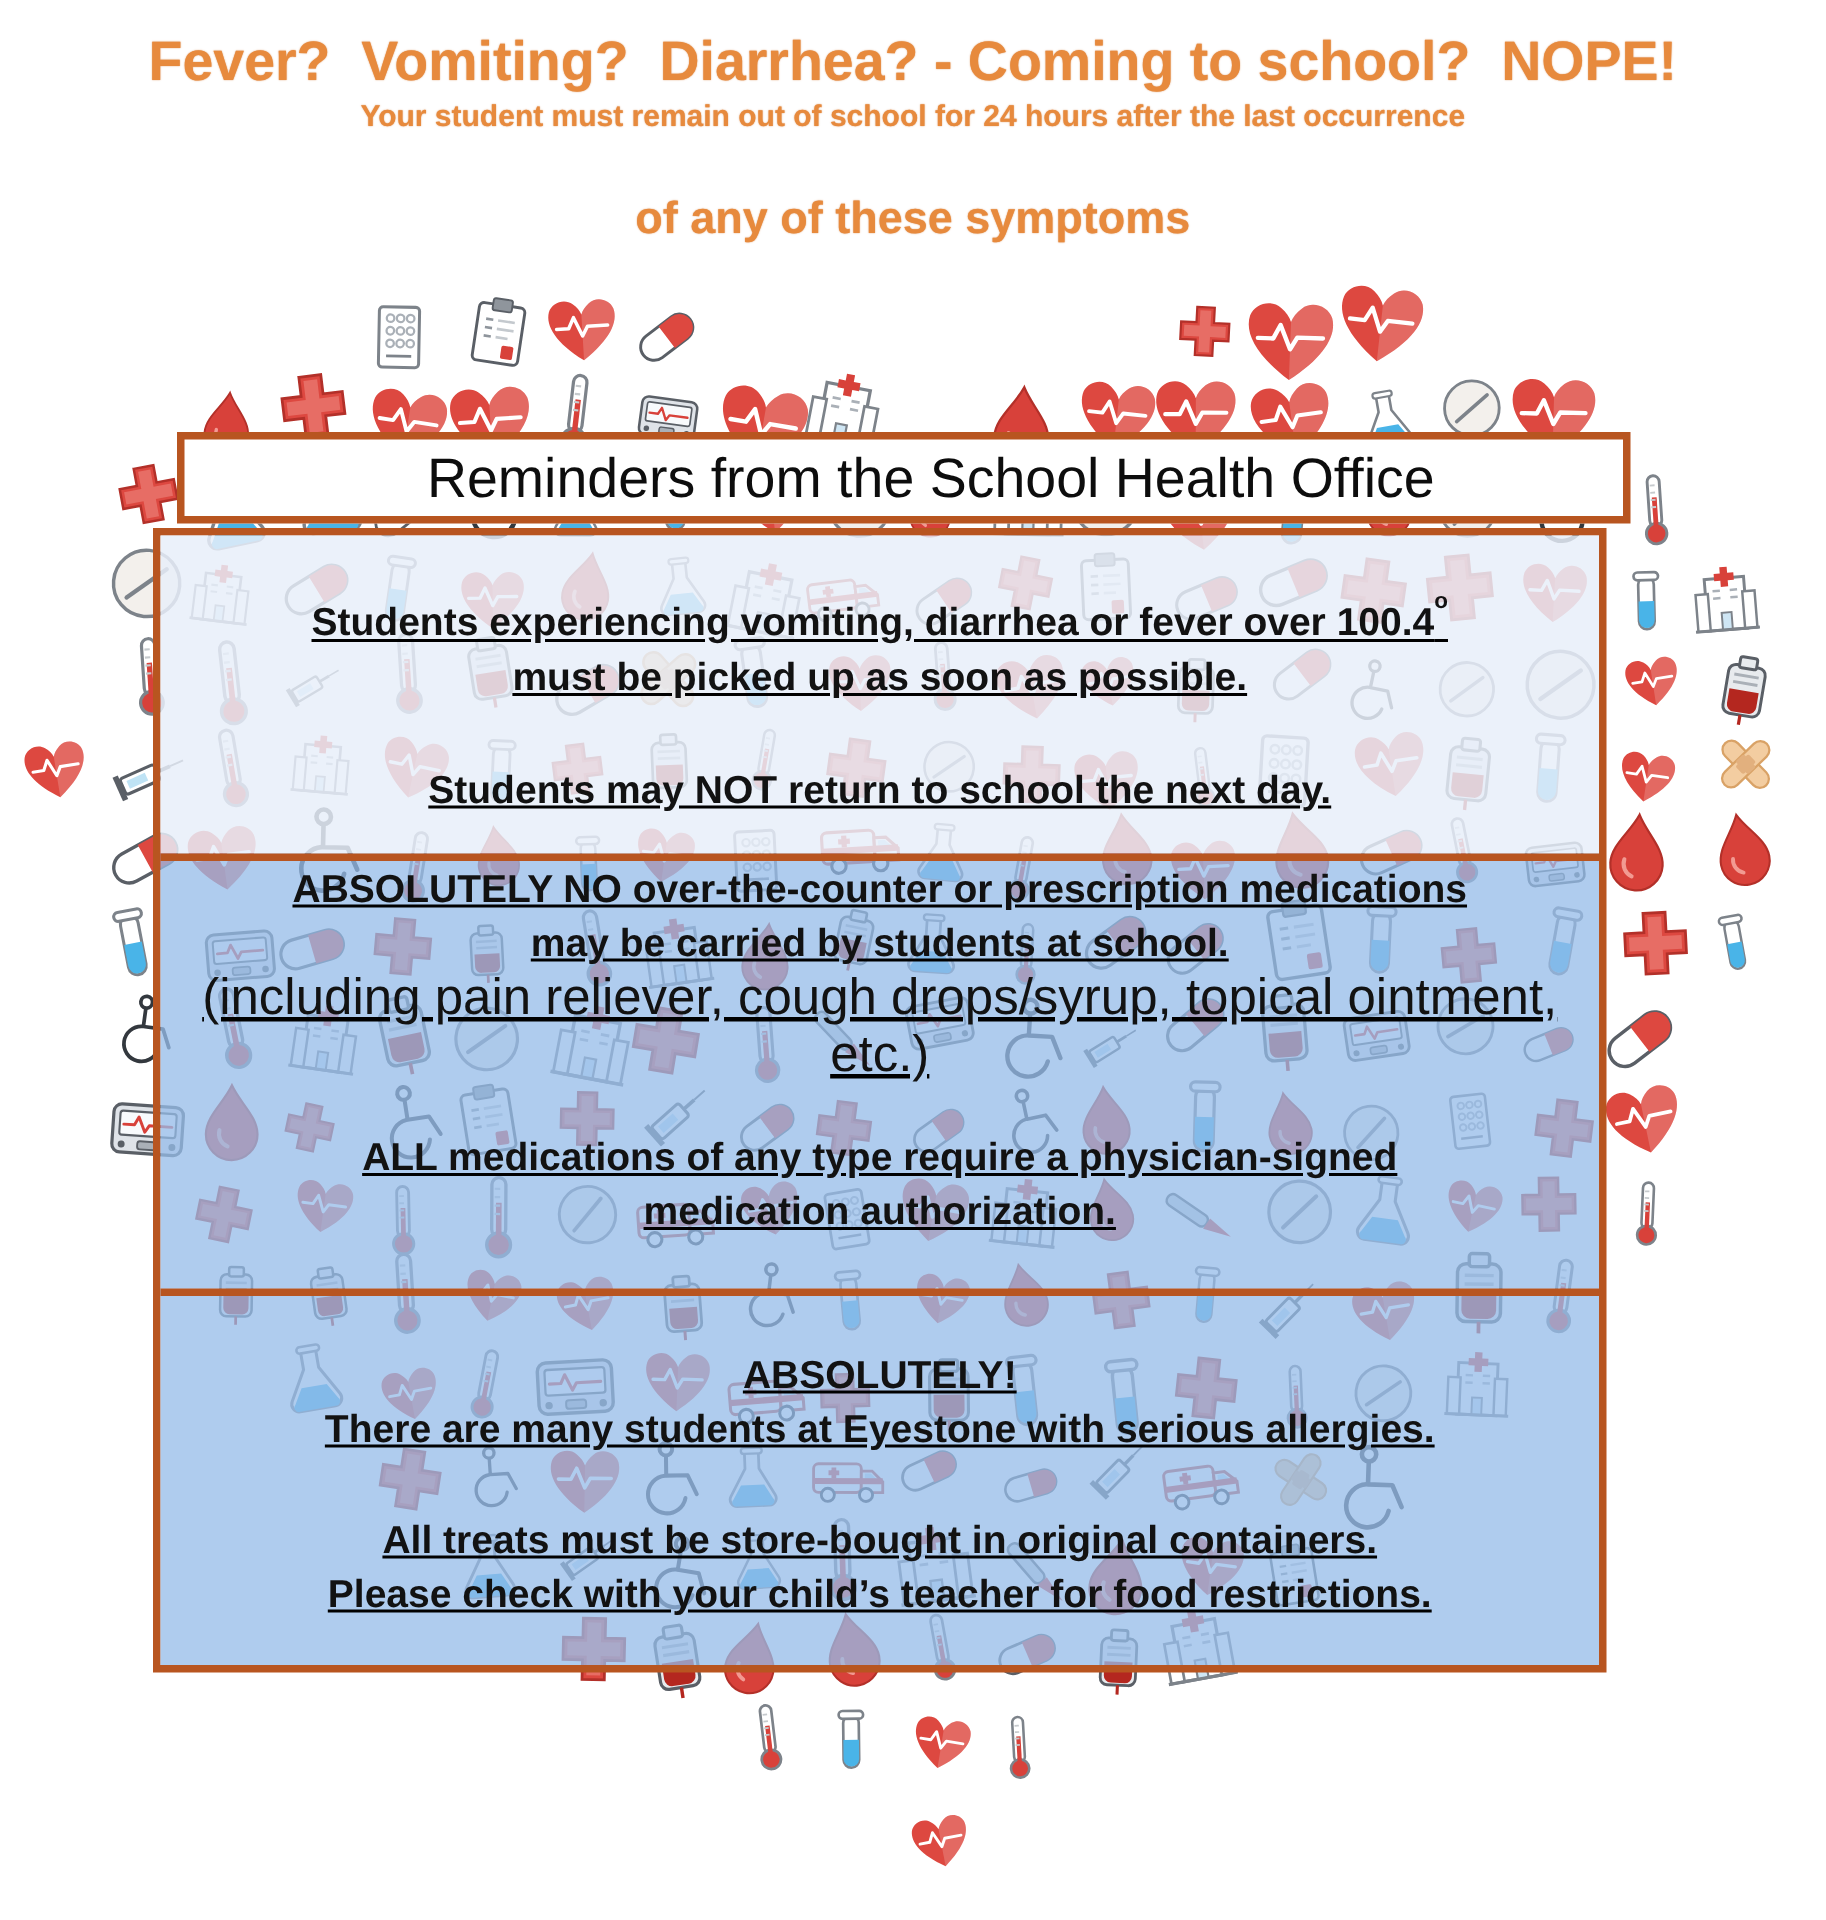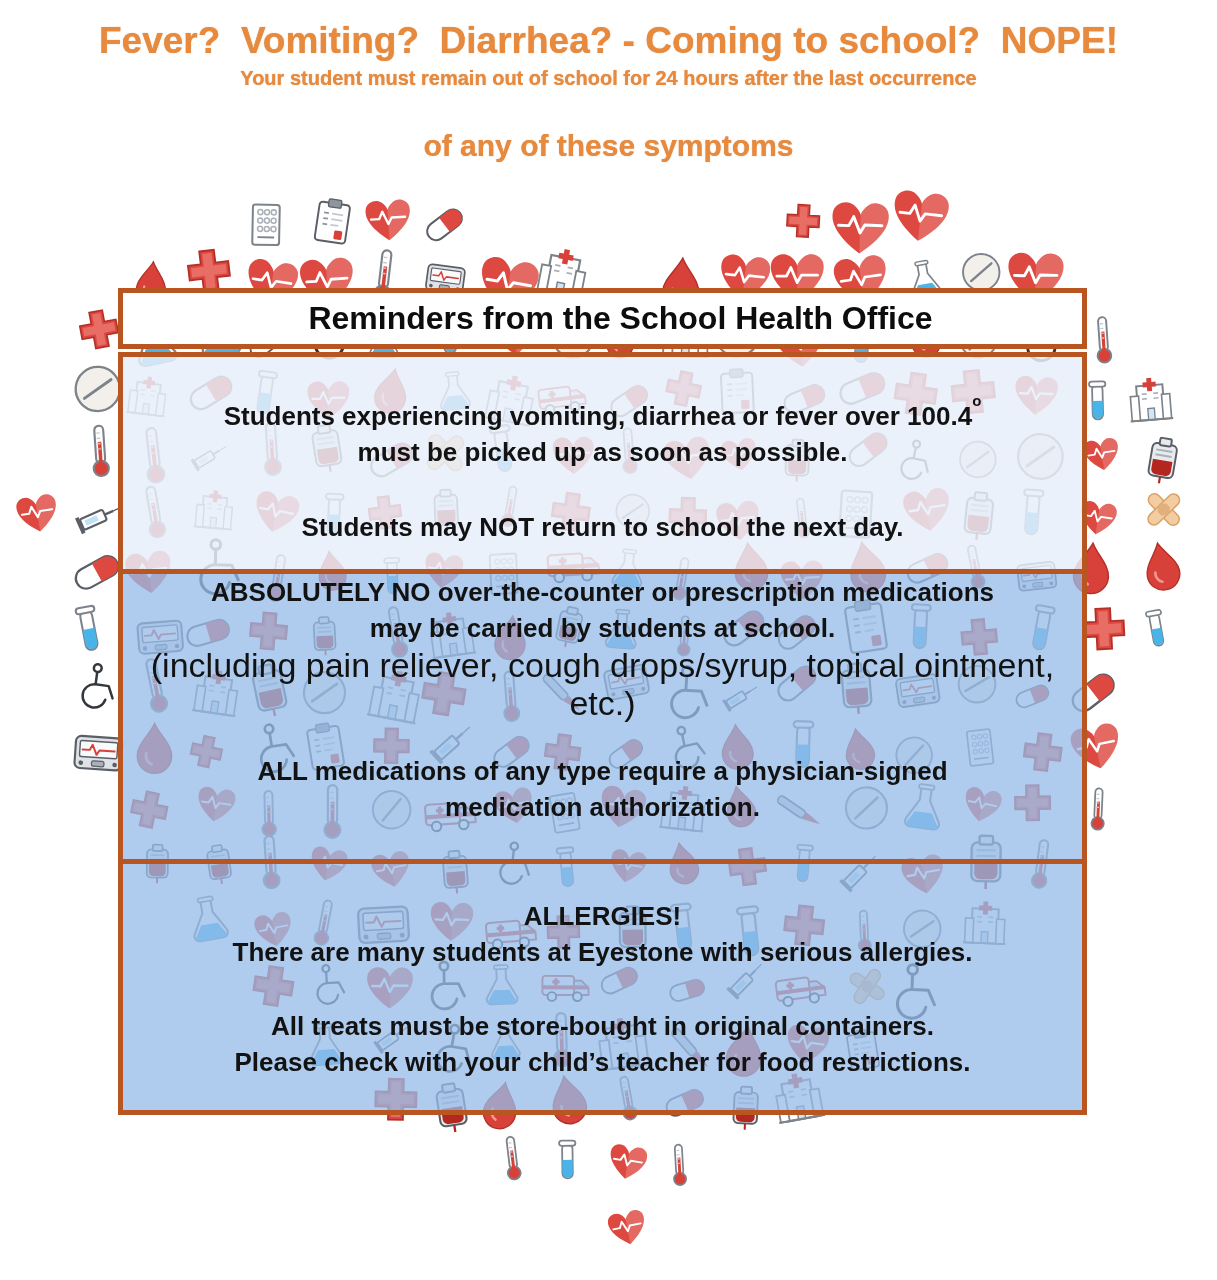--- a/index.html
+++ b/index.html
@@ -30,30 +30,31 @@
   .title-box{
     position:absolute;left:118px;top:288px;
     width:969px;height:61px;
     box-sizing:border-box;
     background:#ffffff;
     border:5px solid #b85520;
     display:flex;align-items:center;justify-content:center;
     z-index:2;
   }
   .title-box .t{
-    font-size:32px;font-weight:700;color:#0d0d0d;letter-spacing:0;margin-left:36px;
+    font-size:37px;font-weight:400;color:#0d0d0d;letter-spacing:0;margin-left:36px;
   }
 
   
   .content-box{
-    position:absolute;left:118px;top:352px;
+    position:absolute;left:102px;top:352px;
     width:969px;height:763px;
     box-sizing:border-box;
     border:5px solid #b85520;
     z-index:2;
+    text-decoration:underline;
   }
   .sec{box-sizing:border-box;width:100%;}
   .sec p{
     margin:0;text-align:center;
     font-size:26px;font-weight:700;color:#121212;
     line-height:36px;
   }
   .sec p.reg{font-weight:400;font-size:34px;line-height:38px;}
   .sec p sup{font-size:15px;position:relative;top:-9px;font-weight:700;}
   .sec1{height:212px;background:rgba(231,239,249,0.85);padding-top:35px;}
@@ -474,20 +475,20 @@
       <p class="gap39">Students may NOT return to school the next day.</p>
     </div>
     <div class="sec sec2">
       <p>ABSOLUTELY NO over-the-counter or prescription medications</p>
       <p>may be carried by students at school.</p>
       <p class="reg">(including pain reliever, cough drops/syrup, topical ointment, etc.)</p>
       <p class="gap31">ALL medications of any type require a physician-signed</p>
       <p>medication authorization.</p>
     </div>
     <div class="sec sec3">
-      <p>ALLERGIES!</p>
+      <p>ABSOLUTELY!</p>
       <p>There are many students at Eyestone with serious allergies.</p>
       <p class="gap38">All treats must be store-bought in original containers.</p>
       <p>Please check with your child’s teacher for food restrictions.</p>
     </div>
   </div>
 
 </div>
 
 </body></html>

